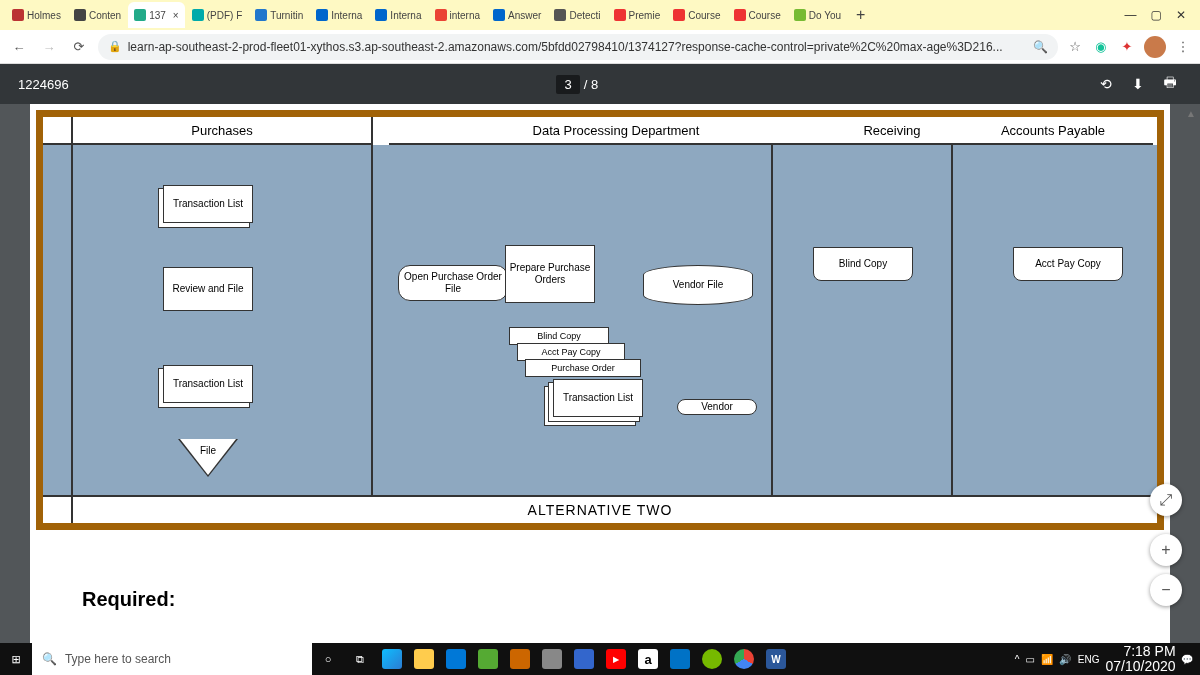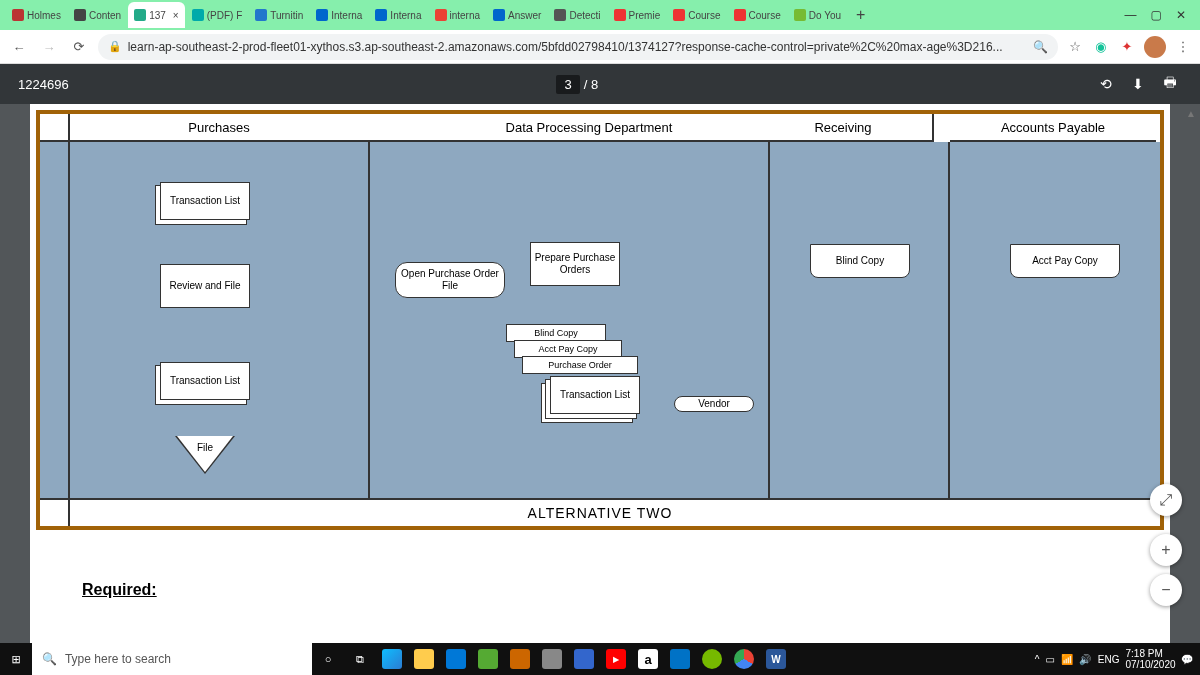--- a/index.html
+++ b/index.html
@@ -1,19 +1,19 @@
 <!DOCTYPE html>
 <html><head>
 <meta charset="utf-8">
 <style>
 *{margin:0;padding:0;box-sizing:border-box;font-family:Arial,sans-serif}
 body{width:1200px;height:675px;overflow:hidden;background:#fff;position:relative}
 
 
-.tabstrip{height:30px;background:#86efac;display:flex;align-items:center;padding:0 6px;font-size:10px;color:#444}
+.tabstrip{height:30px;background:#fef9c3;display:flex;align-items:center;padding:0 6px;font-size:10px;color:#444}
 .tab{display:flex;align-items:center;padding:0 6px;height:26px;border-radius:6px 6px 0 0;margin-right:1px;gap:3px;cursor:pointer;white-space:nowrap;overflow:hidden}
 .tab.active{background:#fff}
 .tab .fav{width:12px;height:12px;border-radius:2px;display:flex;align-items:center;justify-content:center;font-size:9px;color:#fff;font-weight:bold;flex:none}
 .winbtns{margin-left:auto;display:flex;gap:14px;padding:0 8px;font-size:12px;color:#333}
 
 
 .addrbar{height:34px;background:#fff;border-bottom:1px solid #ddd;display:flex;align-items:center;padding:0 8px;gap:8px;font-size:13px;color:#555}
 .navbtn{width:22px;text-align:center;cursor:pointer;color:#555}
 .url{flex:1;height:26px;background:#f1f3f4;border-radius:13px;display:flex;align-items:center;padding:0 10px;font-size:12px;color:#333;overflow:hidden;gap:6px}
 .addricon{width:18px;text-align:center;cursor:pointer}
@@ -22,45 +22,45 @@
 
 .pdfbar{height:40px;background:#323639;color:#fff;display:flex;align-items:center;padding:0 18px;font-size:13px}
 .pdfbar .pageind{margin:0 auto;display:flex;align-items:center;gap:4px}
 .pdfbar .curpg{background:#191b1d;padding:2px 8px;border-radius:2px}
 .pdfbar .tbicon{width:24px;text-align:center;cursor:pointer;margin-left:8px;font-size:14px}
 
 
 .docwrap{height:544px;background:#525659;position:relative;overflow:hidden}
 .scrollup{position:absolute;right:4px;top:4px;color:#777;font-size:10px}
 .page{position:absolute;left:30px;right:30px;top:0;bottom:0;background:#fff;padding:6px}
-.diagram{position:relative;border:4px solid #a16207;height:420px;background:#fff}
+.diagram{position:relative;border:7px solid #a16207;height:420px;background:#fff}
 .colhdr{position:absolute;top:0;height:28px;display:flex;align-items:center;justify-content:center;font-size:13px;border-bottom:2px solid #333;border-right:2px solid #333;background:#fff}
 .lane{position:absolute;top:28px;bottom:28px;background:#8ea8c0;border-right:2px solid #333}
 .footer{position:absolute;left:0;right:0;bottom:0;height:28px;border-top:2px solid #333;display:flex;align-items:center;justify-content:center;font-size:14px;letter-spacing:1px;background:#fff}
 .node{position:absolute;background:#fff;border:1.5px solid #333;font-size:10px;text-align:center;display:flex;align-items:center;justify-content:center;padding:3px;line-height:1.2}
 .cyl{border-radius:50%/25%}
 .caption{position:absolute;height:18px;background:#fff;border:1.5px solid #333;font-size:9px;text-align:center;display:flex;align-items:center;justify-content:center;padding:0 4px}
 .triangle{position:absolute;width:0;height:0;border-left:28px solid transparent;border-right:28px solid transparent;border-top:36px solid #fff;filter:drop-shadow(0 0 0 #333)}
 .tri-border{position:absolute;width:0;height:0;border-left:30px solid transparent;border-right:30px solid transparent;border-top:38px solid #333}
 .tri-label{position:absolute;font-size:10px;text-align:center;width:56px}
-.required{position:absolute;left:52px;bottom:49px;font-size:16px;font-weight:bold;text-decoration:underline}
+.required{position:absolute;left:52px;bottom:37px;font-size:20px;font-weight:bold;}
 
 
 .fab{position:absolute;right:18px;width:32px;height:32px;border-radius:50%;background:#fff;box-shadow:0 1px 4px rgba(0,0,0,.4);display:flex;align-items:center;justify-content:center;font-size:16px;color:#555;cursor:pointer}
 
 
 .hscroll{height:15px;background:#f0f0f0;border-top:1px solid #ccc;position:relative}
 .hscroll .arrow{position:absolute;top:0;width:15px;height:15px;text-align:center;font-size:9px;color:#666;line-height:15px}
 
 
 .taskbar{position:absolute;left:0;right:0;bottom:0;height:32px;background:#101010;display:flex;align-items:center;color:#fff;font-size:11px}
 .taskbar .tbitem{width:32px;height:32px;display:flex;align-items:center;justify-content:center;cursor:pointer}
 .search{display:flex;align-items:center;background:#fff;color:#555;height:32px;width:280px;padding:0 10px;gap:8px;font-size:12px}
 .tray{margin-left:auto;display:flex;align-items:center;gap:6px;padding:0 6px;font-size:10px;color:#fff}
-.clock{text-align:left;line-height:1.1;font-size:10px}
+.clock{text-align:right;line-height:1.1;font-size:14px}
 .tbimg{width:20px;height:20px;border-radius:3px}
 </style>
 </head>
 <body>
 
 <div class="tabstrip">
   <div id="tabs-container" style="display:flex;align-items:center;overflow:hidden">
       <div class="tab">
         <span class="fav" style="background: rgb(187, 51, 51);"></span>
         <span>Holmes</span>
@@ -154,22 +154,22 @@
   <span class="tbicon">🖶</span>
 </div>
 
 <div class="docwrap">
   <span class="scrollup">▲</span>
   <div class="page">
     <div class="diagram">
 
       <div class="colhdr" style="left:0;width:30px;border-right:2px solid #333"></div>
       <div class="colhdr" style="left:30px;width:300px">Purchases</div>
-      <div class="colhdr" style="left:322px;width:456px">Data Processing Department</div>
-      <div class="colhdr" style="left:714px;width:180px">Receiving</div>
+      <div class="colhdr" style="left:346px;width:456px">Data Processing Department</div>
+      <div class="colhdr" style="left:760px;width:180px">Receiving</div>
       <div class="colhdr" style="left:910px;right:4px;border-right:none">Accounts Payable</div>
 
       <div class="lane" style="left:0;width:30px"></div>
       <div class="lane" style="left:30px;width:300px"></div>
       <div class="lane" style="left:330px;width:400px"></div>
       <div class="lane" style="left:730px;width:180px"></div>
       <div class="lane" style="left:910px;right:0;border-right:none"></div>
 
       <div class="footer">
         <div style="position:absolute;left:0;top:0;bottom:0;width:30px;border-right:2px solid #333"></div>
@@ -182,23 +182,24 @@
 and
 File</div>
       <div class="node" style="left:120px;top:248px;width:90px;height:38px;box-shadow:-4px 4px 0 #fff,-4px 4px 0 1px #333">Transaction
 List</div>
       <div class="tri-border" style="left:135px;top:322px"></div>
       <div class="triangle" style="left:137px;top:322px"></div>
       <div class="tri-label" style="left:137px;top:328px">File</div>
 
       <div class="node" style="left:355px;top:148px;width:110px;height:36px;border-radius:12px">Open Purchase
 Order File</div>
-      <div class="node" style="left:490px;top:128px;width:90px;height:44px">Prepare
+      <div class="node" style="left:462px;top:128px;width:90px;height:58px">Prepare
 Purchase
 Orders</div>
+      <div class="node cyl" style="left:600px;top:148px;width:110px;height:40px">Vendor File</div>
 
       <div class="caption" style="left:466px;top:210px;width:100px">Blind Copy</div>
       <div class="caption" style="left:474px;top:226px;width:108px">Acct Pay Copy</div>
       <div class="caption" style="left:482px;top:242px;width:116px">Purchase Order</div>
       <div class="node" style="left:510px;top:262px;width:90px;height:38px;box-shadow:-4px 4px 0 #fff,-4px 4px 0 1px #333,-8px 8px 0 #fff,-8px 8px 0 1px #333">Transaction
 List</div>
       <div class="node" style="left:634px;top:282px;width:80px;height:16px;border-radius:15px">Vendor</div>
 
       <div class="node" style="left:770px;top:130px;width:100px;height:34px;border-bottom-left-radius:8px;border-bottom-right-radius:8px">Blind Copy</div>
 

